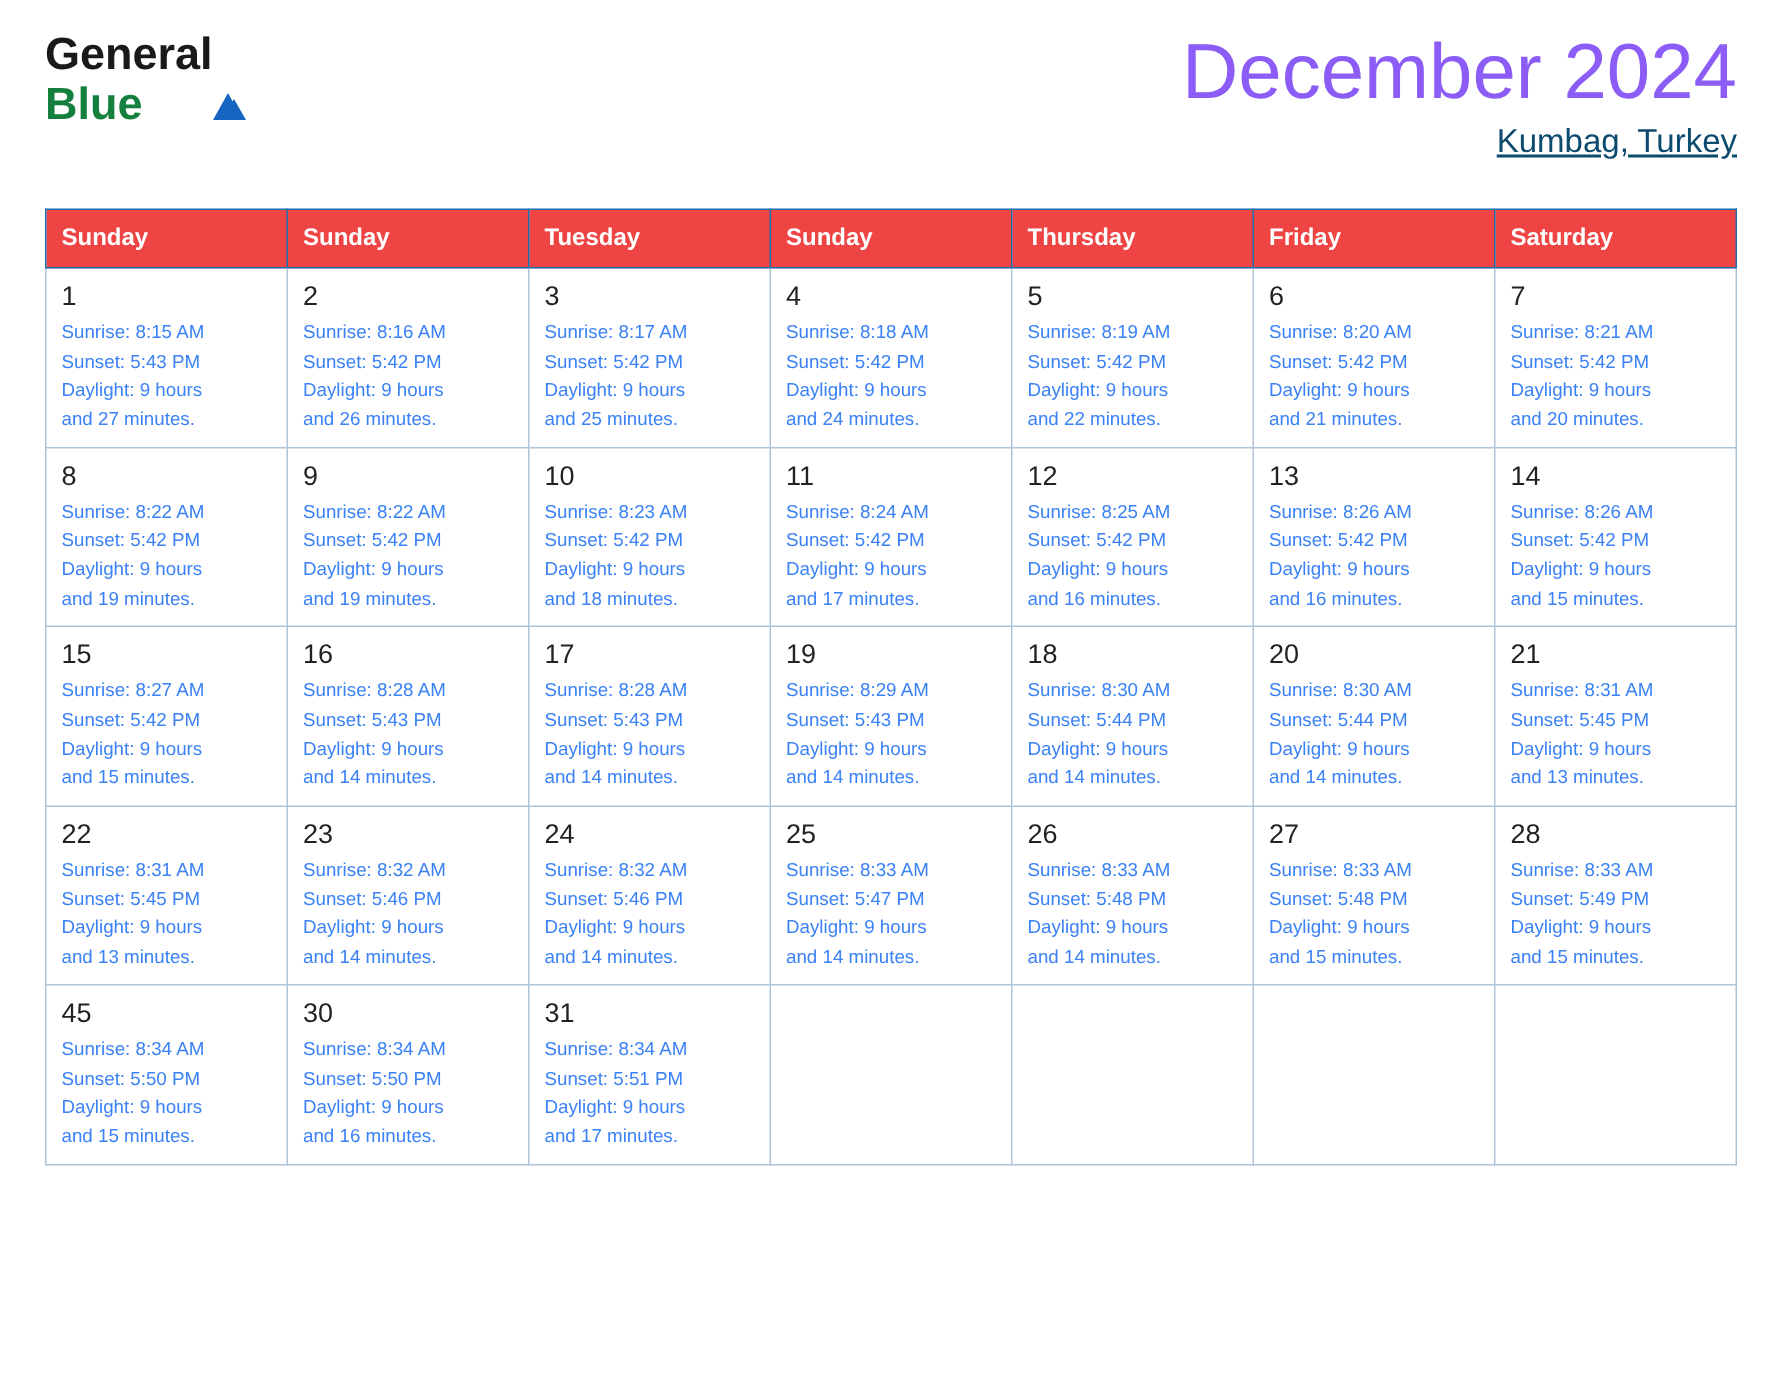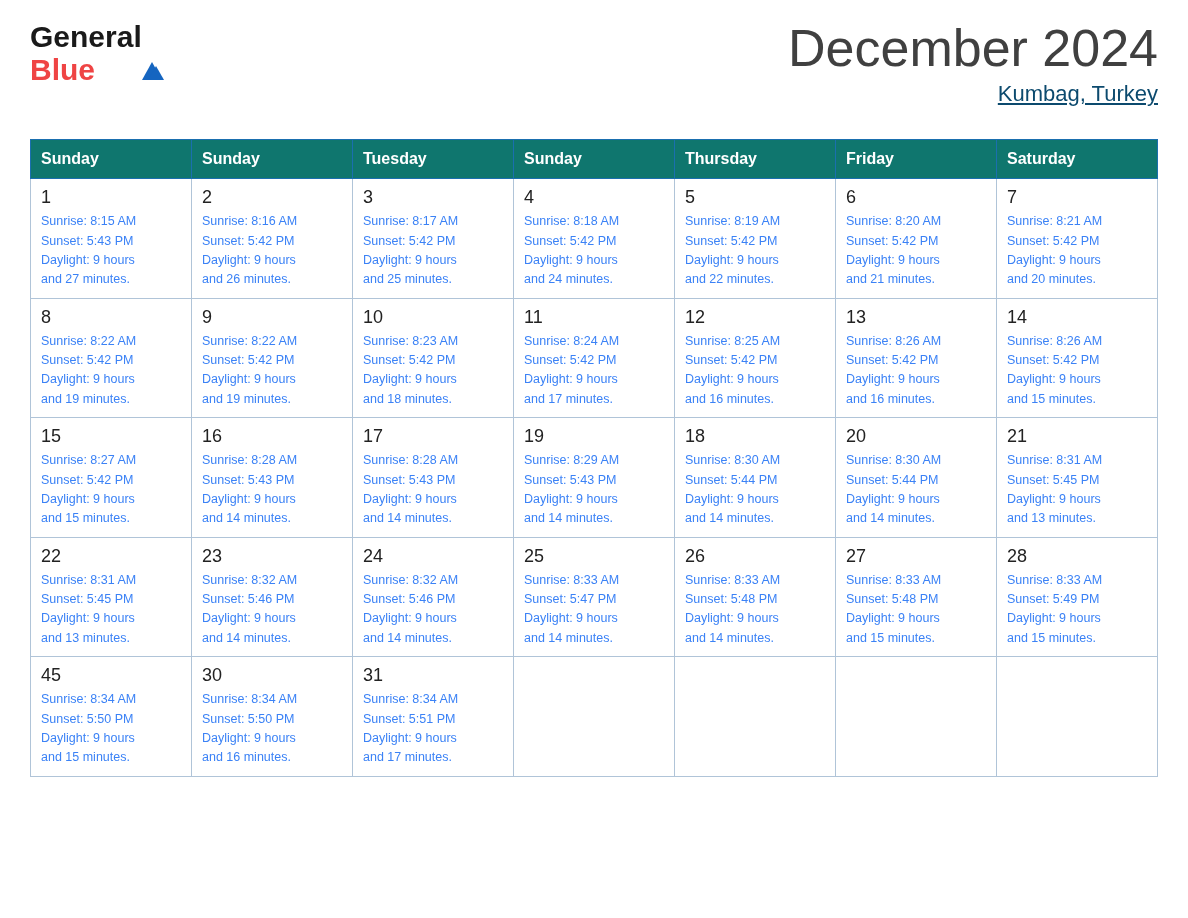--- a/index.html
+++ b/index.html
@@ -20,35 +20,35 @@
       display: flex;
       flex-direction: column;
       align-items: flex-start;
     }
     .title-area {
       text-align: right;
     }
     .month-title {
       font-size: 52px;
       font-weight: normal;
-      color: #404040;
+      color: #8b5cf6;
       line-height: 1.1;
     }
     .location {
       font-size: 22px;
       color: #0c4a6e;
       margin-top: 4px;
       text-decoration: underline;
     }
     .calendar-table {
       width: 100%;
       border-collapse: collapse;
     }
     .calendar-table thead th {
-      background-color: #0f766e;
+      background-color: #ef4444;
       color: white;
       font-size: 16px;
       font-weight: 600;
       padding: 10px 10px;
       text-align: left;
       border: 1px solid #1a6faf;
     }
     .calendar-table tbody td {
       border: 1px solid #b0c4d8;
       vertical-align: top;
@@ -81,21 +81,21 @@
       line-height: 1;
     }
   </style>
 </head>
 <body>
 
 <div class="header-area">
   <div class="logo">
     <div class="logo-text-wrap">
       <span style="font-size:30px;font-weight:bold;color:#1a1a1a;line-height:1.1;">General</span>
-      <span style="font-size:30px;font-weight:bold;color:#ef4444;line-height:1.1;display:flex;align-items:center;gap:40px;">
+      <span style="font-size:30px;font-weight:bold;color:#15803d;line-height:1.1;display:flex;align-items:center;gap:40px;">
         <span>Blue</span>
         <svg width="28" height="22" viewBox="0 0 28 22" style="margin-left:3px;margin-top:2px;">
           <polygon points="4,20 14,2 24,20" fill="#1565c0"></polygon>
           <polygon points="14,20 22,6 30,20" fill="#1565c0" transform="translate(-4,0)"></polygon>
         </svg>
       </span>
     </div>
   </div>
   <div class="title-area">
     <div class="month-title">December 2024</div>

